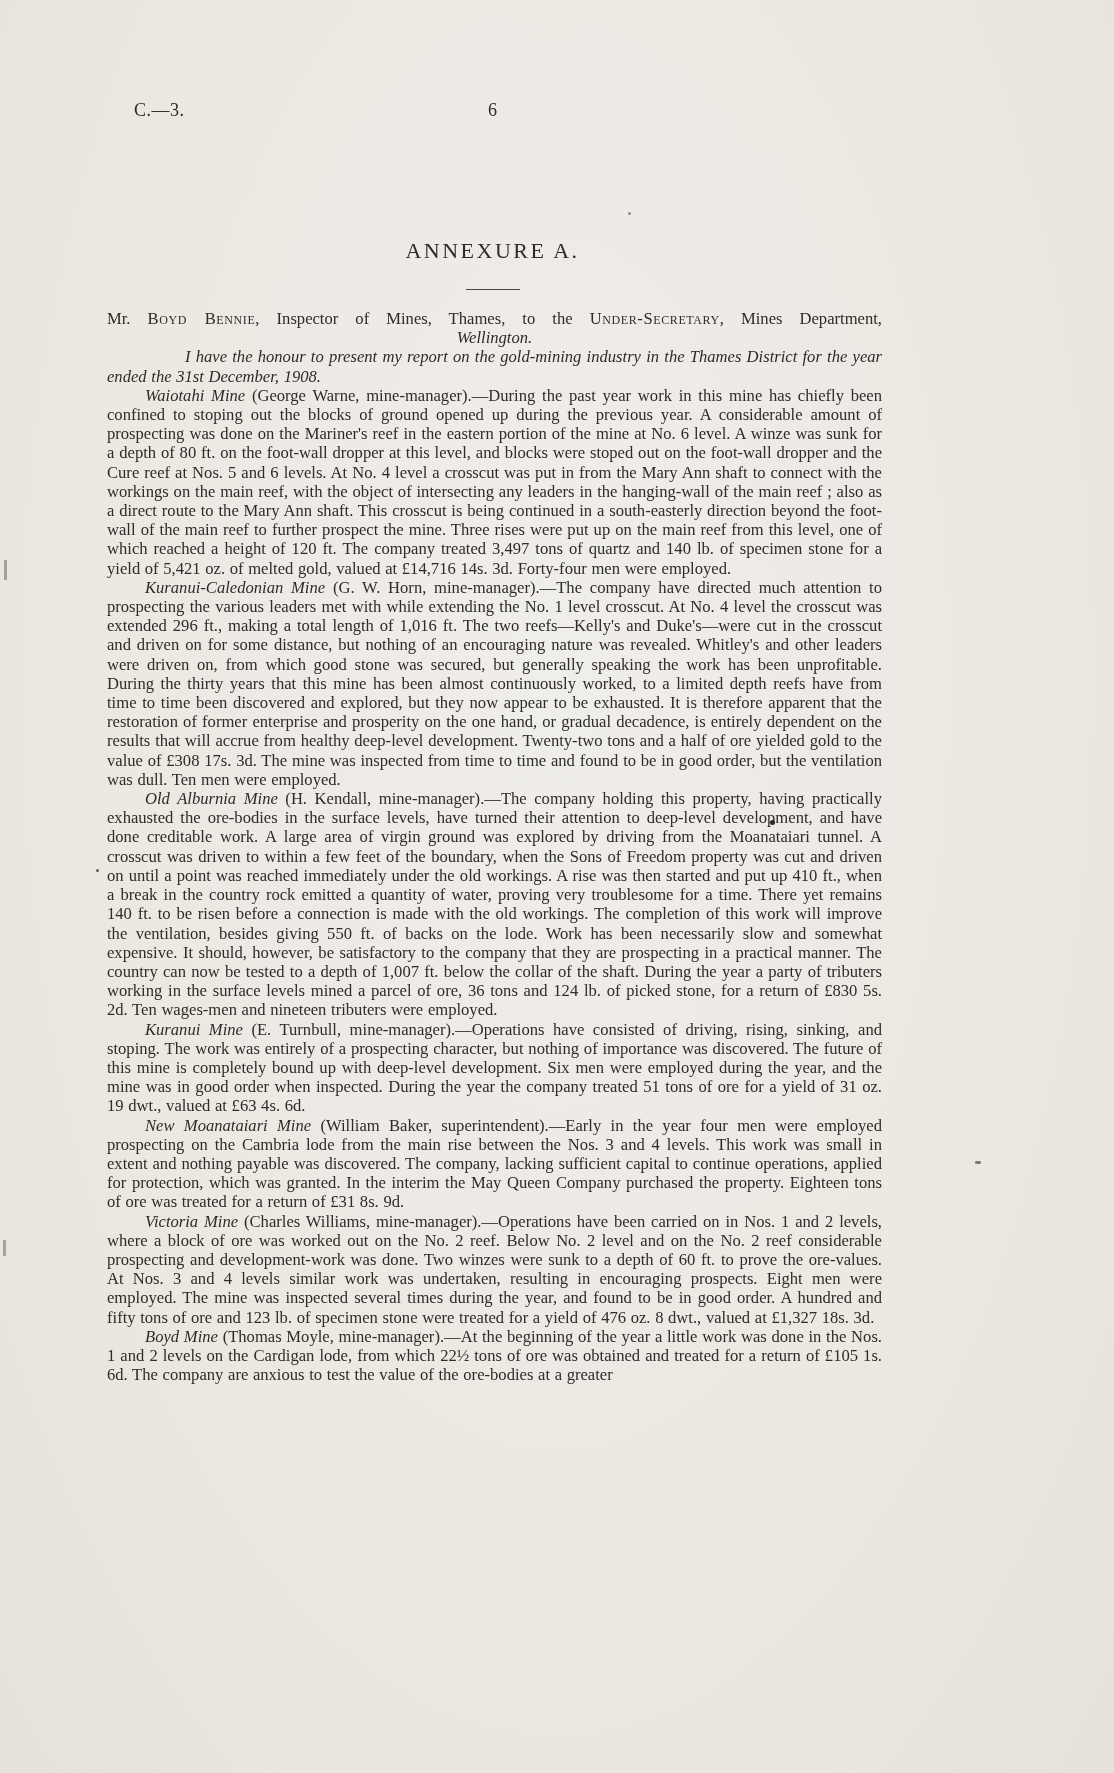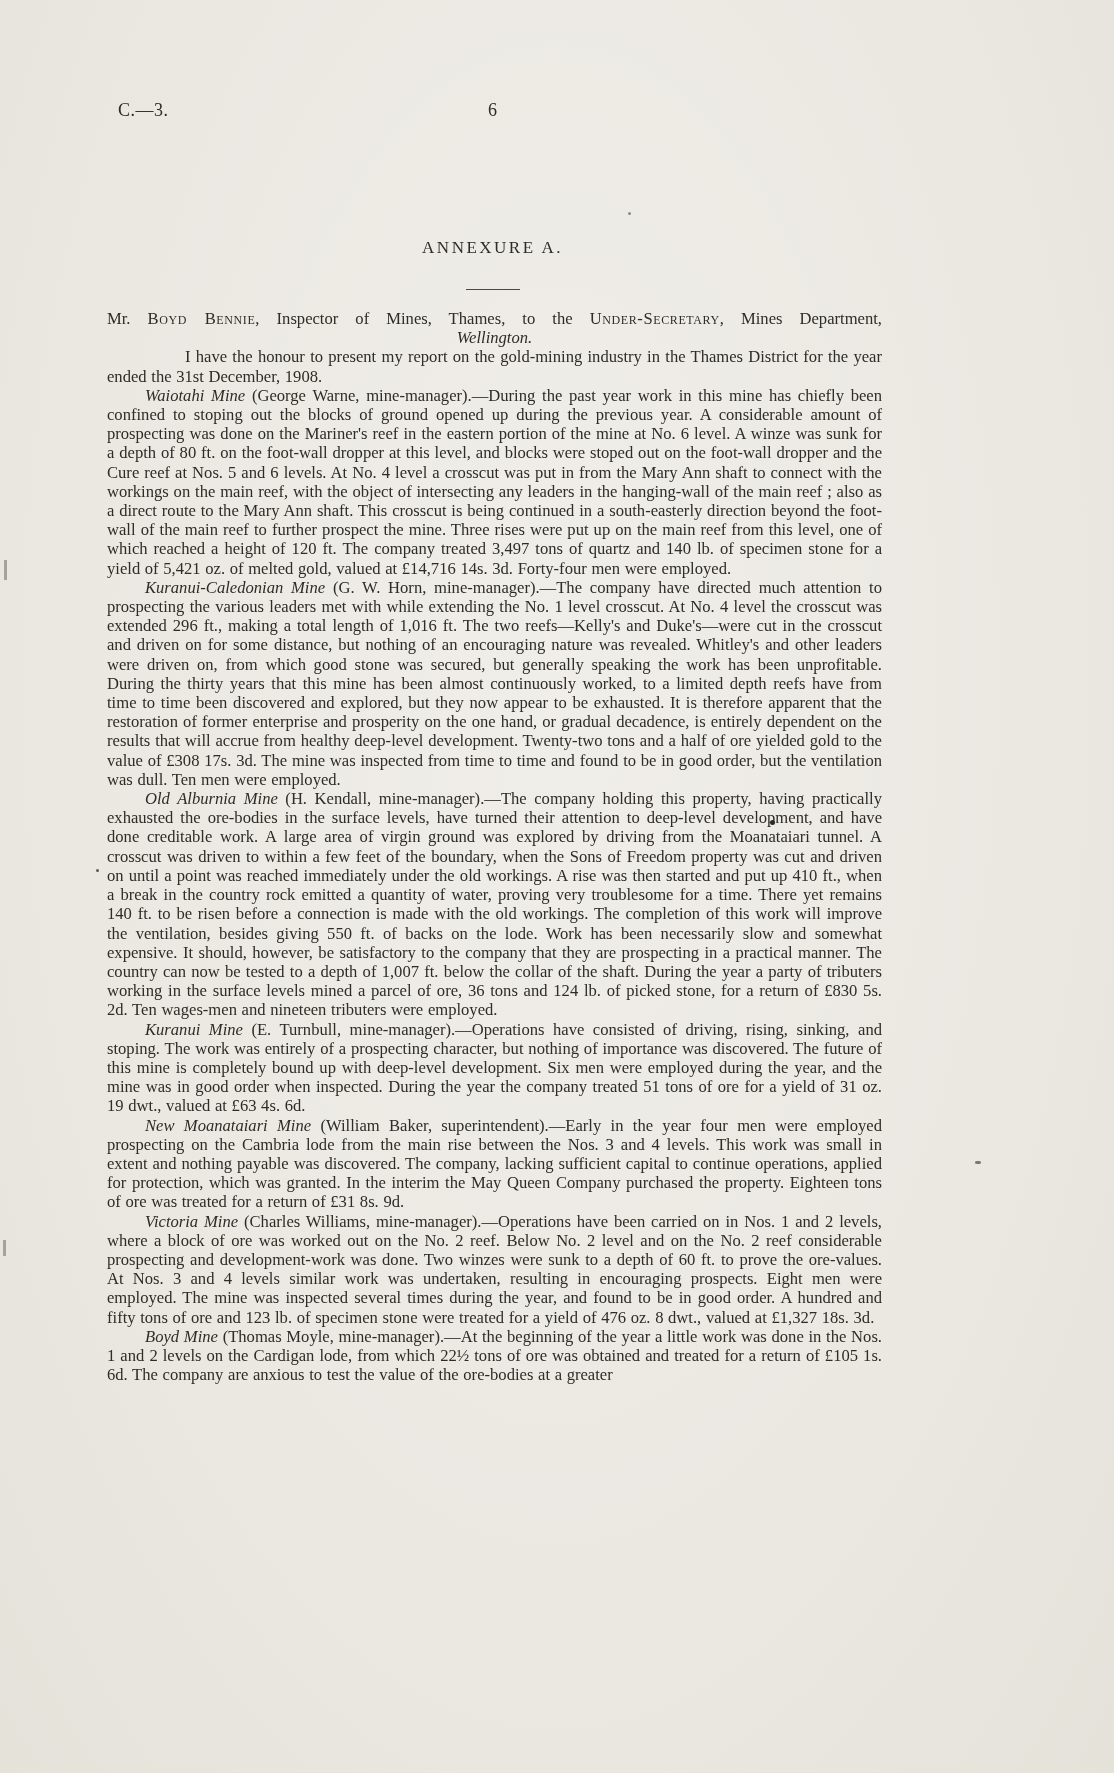--- a/index.html
+++ b/index.html
@@ -22,40 +22,40 @@
   .page-header {
     position: absolute;
     top: 100px;
     left: 105px;
     width: 775px;
     height: 24px;
     font-size: 18px;
   }
   .doc-ref {
     position: absolute;
-    left: 13px;
+    left: 29px;
     top: 0;
     letter-spacing: 0.5px;
   }
   .page-num {
     position: absolute;
     left: 50%;
     transform: translateX(-50%);
     top: 0;
   }
 
   
   .annexure-title {
     position: absolute;
     top: 238px;
     left: 105px;
     width: 775px;
     margin: 0;
     text-align: center;
-    font-size: 17px;
+    font-size: 22px;
     font-weight: normal;
     letter-spacing: 2.5px;
   }
   .title-rule {
     position: absolute;
     top: 289px;
     left: 105px;
     width: 775px;
   }
   .title-rule .rule-line {
@@ -95,20 +95,21 @@
     margin-left: auto;
     margin-right: 32px;
   }
 
   .para {
     text-align: justify;
     text-indent: 38px;
   }
   .para.intro {
     text-indent: 78px;
+    font-style: italic;
   }
   .lead { font-style: italic; margin-top: 8px; }
 
   
   .speck {
     position: absolute;
     background: #2b2925;
     border-radius: 50%;
   }
   .speck.s1 { left: 770px; top: 820px; width: 5px; height: 5px; }

